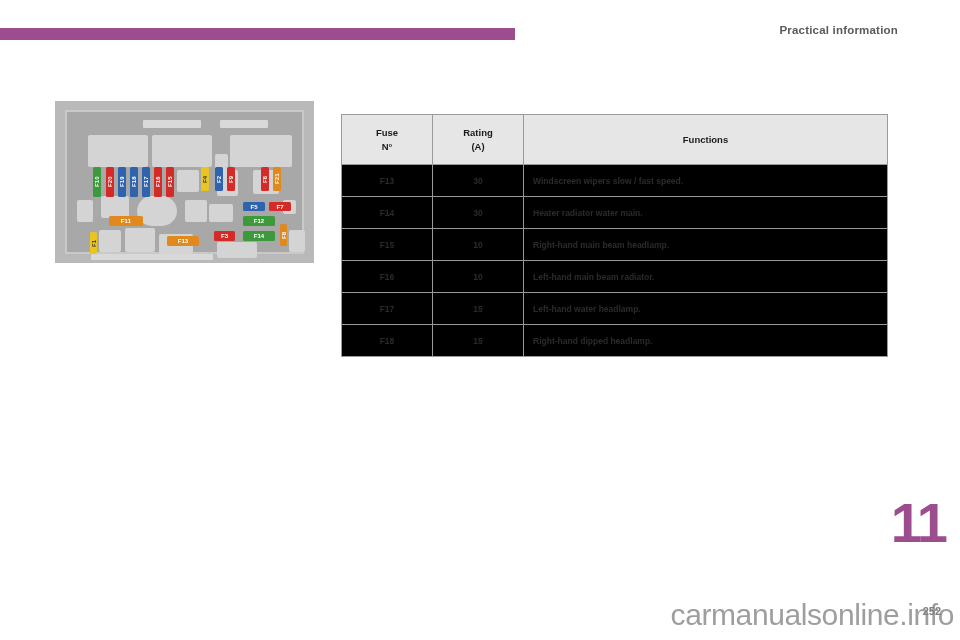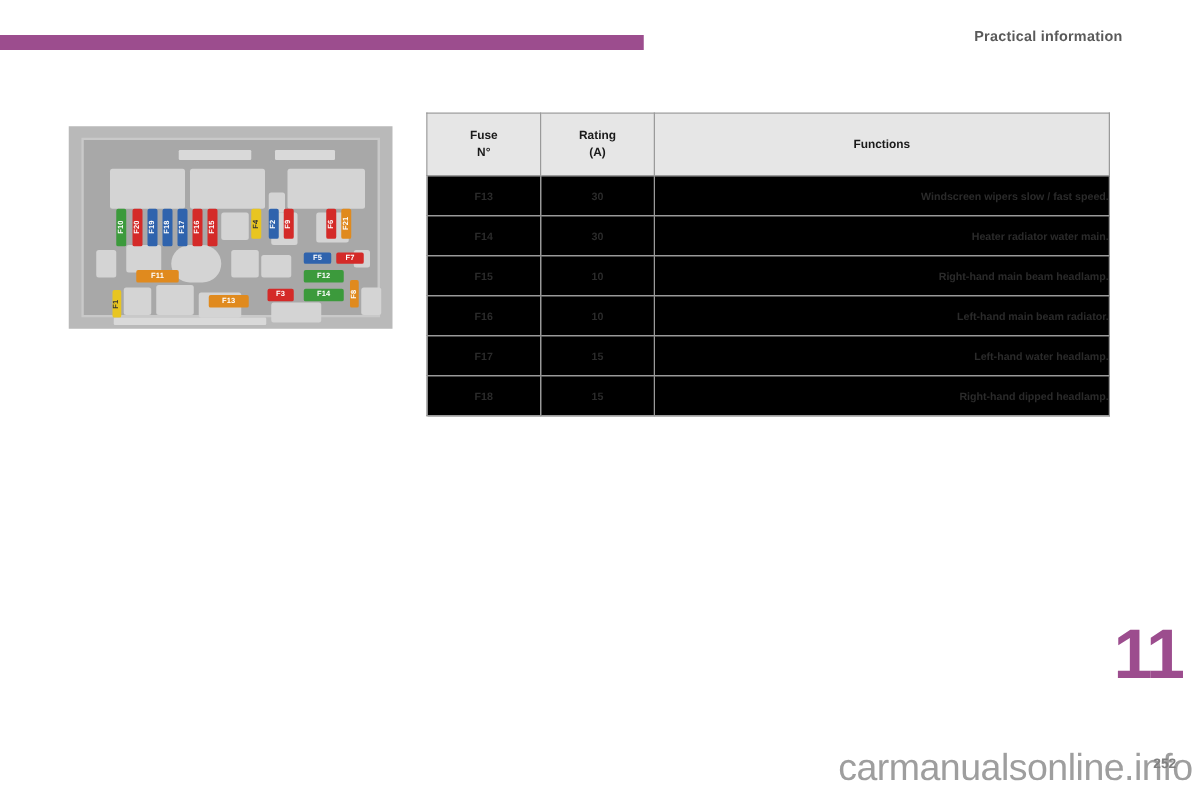--- a/index.html
+++ b/index.html
@@ -47,21 +47,21 @@
     font-size: 6px;
     border-radius: 1.5px;
     letter-spacing: .1px;
     line-height: 1;
   }
   .fuse.vert { writing-mode: vertical-rl; transform: rotate(180deg); }
   .fuse.dark-text { color: #333333; }
 
   
   .fuse-table {
-    position: absolute; left: 341px; top: 90px;
+    position: absolute; left: 341px; top: 114px;
     width: 546px;
     border-collapse: collapse;
     table-layout: fixed;
   }
   .fuse-table th, .fuse-table td {
     border: 1px solid #9a9a9a;
     text-align: center;
     vertical-align: middle;
   }
   .fuse-table th {
@@ -75,21 +75,21 @@
   .fuse-table td {
     background: #000000;
     color: #2b2b2b;
     font-size: 8.5px;
     font-weight: bold;
     height: 32px;
   }
   .col-fuse { width: 91px; }
   .col-rating { width: 91px; }
   .col-func { width: 364px; }
-  td.func-cell { text-align: right; padding-left: 9px; }
+  td.func-cell { text-align: left; padding-left: 9px; }
 
   
   .chapter-number {
     position: absolute; right: 14px; top: 495px;
     font-size: 56px; font-weight: bold;
     color: #9c4d8e; line-height: 1;
     letter-spacing: -2px;
     margin-left: 32px;
   }
   .page-number {

